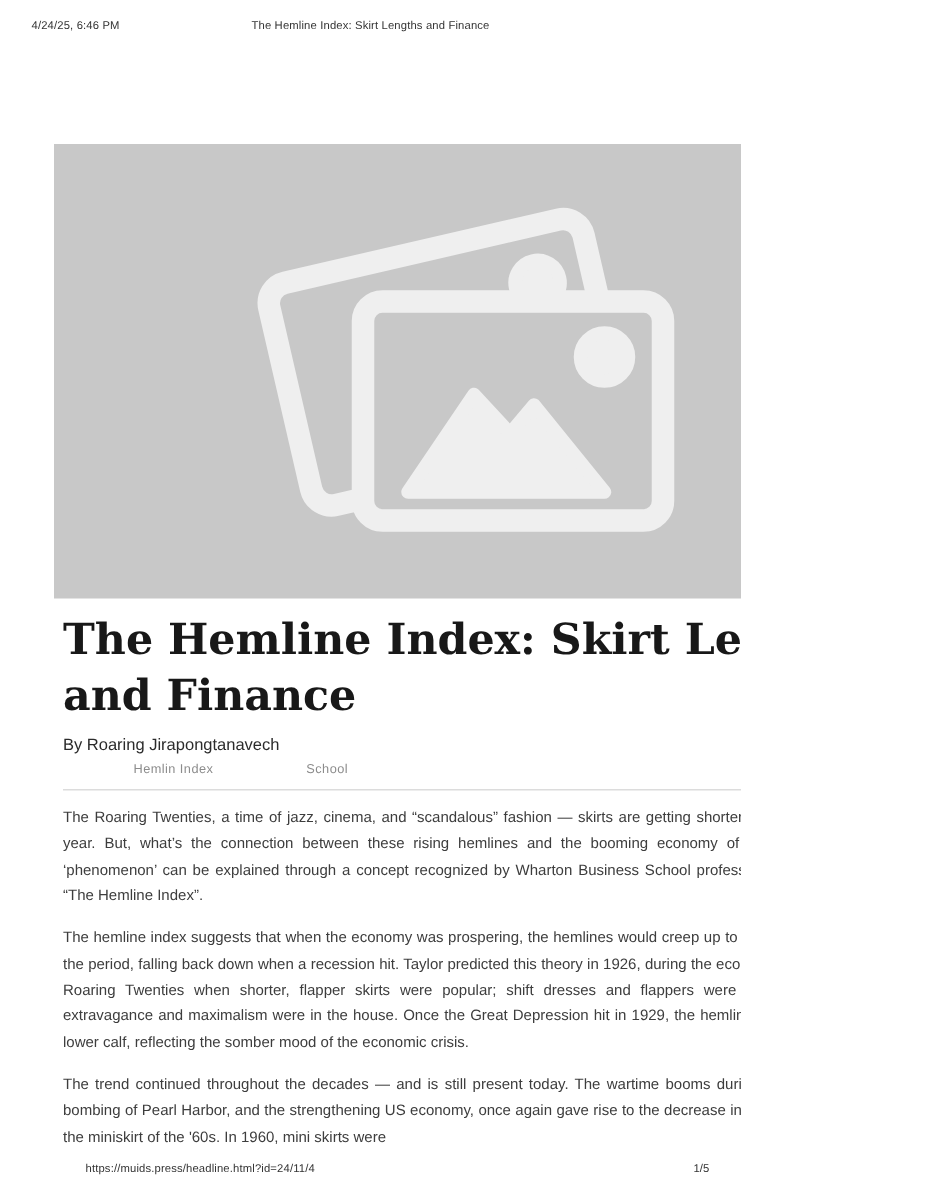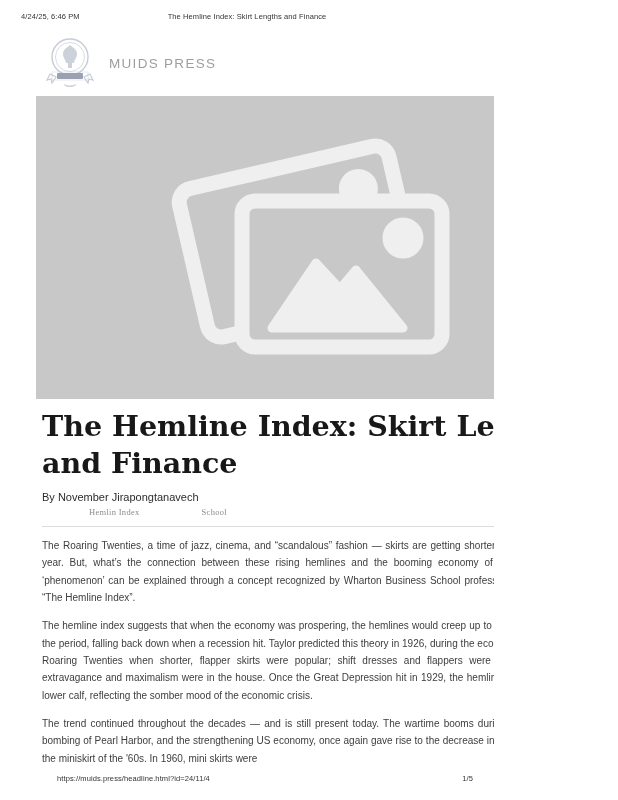--- a/index.html
+++ b/index.html
@@ -96,21 +96,21 @@
     letter-spacing: 0.6px;
     color: #3a3a3a;
     margin-bottom: 8px;
   }
   .tags {
     display: flex;
     gap: 15px;
     margin-bottom: 9px;
   }
   .tag {
-    font-family: Liberation Serif, serif;
+    font-family: Liberation Sans, sans-serif;
     font-size: 8.5px;
     color: #8c8c8c;
     letter-spacing: 0.3px;
     padding-left: 47px;
   }
   .divider {
     border: none;
     border-top: 1px solid #dcdcdc;
     margin-bottom: 10px;
   }
@@ -125,48 +125,36 @@
 </head>
 <body>
 
 <div class="page">
 
   <div class="print-meta print-header">
     <span class="ph-date">4/24/25, 6:46 PM</span>
     <span class="ph-title">The Hemline Index: Skirt Lengths and Finance</span>
   </div>
 
-  <div class="masthead">
-    <svg class="crest" viewBox="0 0 52 55" aria-hidden="true">
-      <circle class="ring" cx="26" cy="21" r="18"></circle>
-      <circle class="ring2" cx="26" cy="21" r="14.5"></circle>
-      <path class="emblem" d="M26 9c-3 3-7 4-7 9 0 4 3 6 3 9h8c0-3 3-5 3-9 0-5-4-6-7-9z M24 27h4v5h-4z"></path>
-      <path class="ribbon" d="M6 38 l-3 6 4-1 1 4 4-6z M46 38 l3 6 -4-1 -1 4 -4-6z"></path>
-      <rect class="banner" x="13" y="37" width="26" height="6" rx="1"></rect>
-      <path class="ribbon" d="M8 36 h36 v8 h-36z" opacity="0.45"></path>
-      <path class="motto" d="M20 48 q6 3 12 0 l-1 2 q-5 2 -10 0z"></path>
-    </svg>
-    <span class="brand">MUIDS PRESS</span>
-  </div>
 
   <div class="hero">
     <svg class="broken-img" viewBox="0 0 300 250" aria-hidden="true">
       <g transform="rotate(-13 140 115)">
         <rect class="frame" x="30" y="42" width="215" height="152" rx="14"></rect>
         <circle class="shape" cx="208" cy="80" r="15"></circle>
       </g>
       <rect class="frame-f" x="82" y="78" width="200" height="146" rx="13"></rect>
       <circle class="shape" cx="243" cy="115" r="16"></circle>
       <path class="shape" d="M112 205 L156 140 L180 166 L196 147 L243 205 Z"></path>
     </svg>
   </div>
 
   <div class="article">
     <h1 class="headline">The Hemline Index: Skirt Lengths and Finance</h1>
-    <div class="byline">By November Jirapongtanavech</div>
+    <div class="byline">By Roaring Jirapongtanavech</div>
     <div class="tags">
       <span class="tag">Hemlin Index</span>
       <span class="tag">School</span>
     </div>
     <hr class="divider">
     <div class="body-copy">
       <p>The Roaring Twenties, a time of jazz, cinema, and “scandalous” fashion — skirts are getting shorter and shorter each year. But, what’s the connection between these rising hemlines and the booming economy of the 1920s? This ‘phenomenon’ can be explained through a concept recognized by Wharton Business School professor George Taylor, “The Hemline Index”.</p>
       <p>The hemline index suggests that when the economy was prospering, the hemlines would creep up to match the ‘vibe’ of the period, falling back down when a recession hit. Taylor predicted this theory in 1926, during the economic boom of the Roaring Twenties when shorter, flapper skirts were popular; shift dresses and flappers were well known, and extravagance and maximalism were in the house. Once the Great Depression hit in 1929, the hemlines dropped to the lower calf, reflecting the somber mood of the economic crisis.</p>
       <p>The trend continued throughout the decades — and is still present today. The wartime booms during the 1940s, the bombing of Pearl Harbor, and the strengthening US economy, once again gave rise to the decrease in skirt's length — til the miniskirt of the '60s. In 1960, mini skirts were</p>
     </div>

